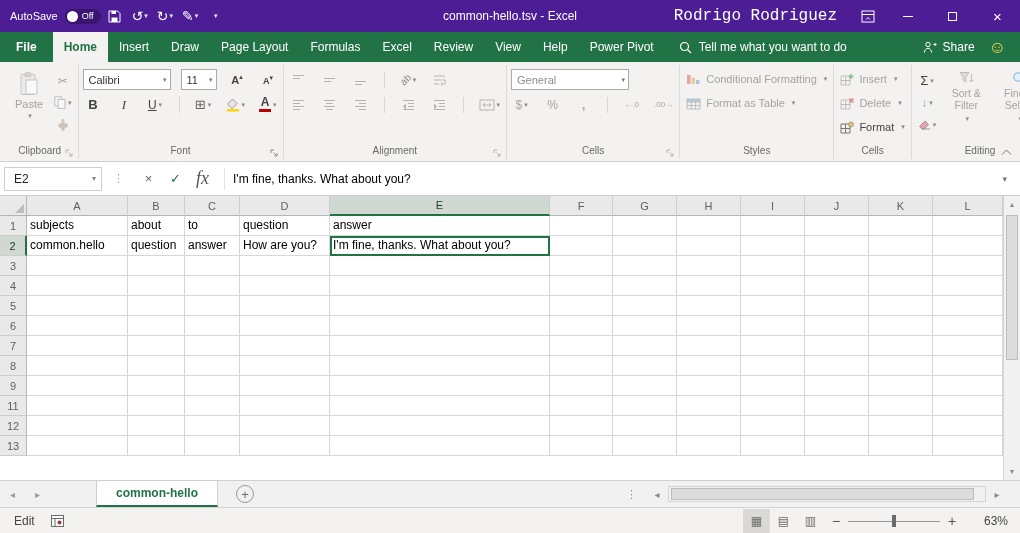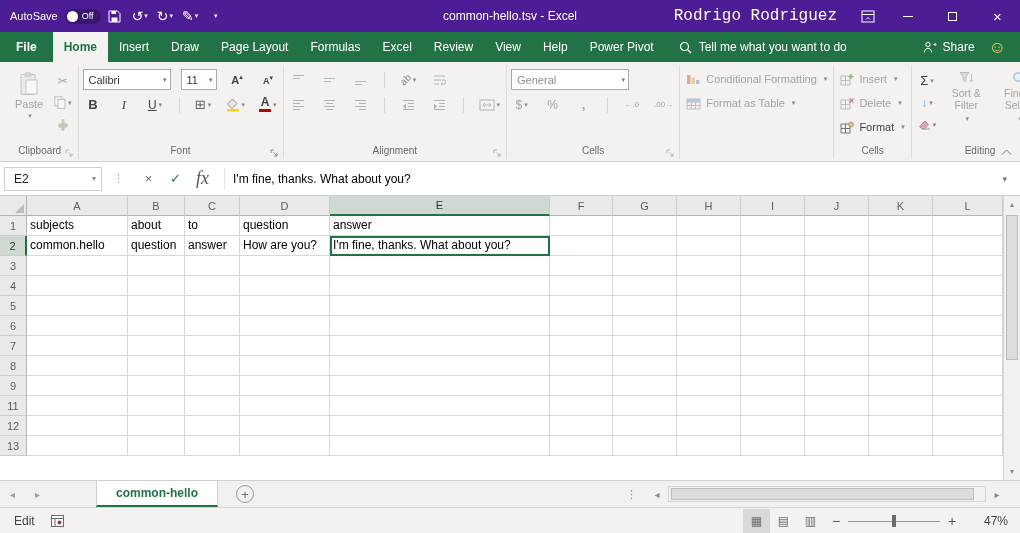--- a/index.html
+++ b/index.html
@@ -447,20 +447,23 @@
         </div>
         <div class="stylerow dim">
           <svg width="15" height="13">
               <rect x="1" y="2" width="13" height="3" fill="#88b3e2" stroke="#9a9a9a"></rect>
               <path d="M1 5v7h13V5M5.3 5v7M9.6 5v7M1 8.5h13" fill="none" stroke="#9a9a9a"></path>
             </svg>
           <span>Format as Table</span>
           <span class="drop">▾</span>
         </div>
       </div>
+      <div class="rg-footer">
+        <span>Styles</span>
+      </div>
     </div>
     <div class="rg-sep"></div>
 
     <div class="rgroup">
       <div class="rg-content cells-col">
         <div class="stylerow dim">
           <svg width="14" height="13">
               <path d="M1 3h9v9H1zM1 7.5h9M5.5 3v9" fill="none" stroke="#9a9a9a"></path>
               <path d="M11 1v5M8.5 3.5h5" stroke="#3f9c35" stroke-width="1.5"></path>
             </svg>
@@ -794,16 +797,16 @@
       </span>
     <span class="sb-view">
         <span>▥</span>
       </span>
     <span class="sb-zoombtn">−</span>
     <div class="sb-slider">
       <div class="sb-slider-track"></div>
       <div class="sb-slider-thumb"></div>
     </div>
     <span class="sb-zoombtn">+</span>
-    <span class="sb-zoom">47%</span>
+    <span class="sb-zoom">63%</span>
   </div>
 
 </div>
 
 </body></html>

